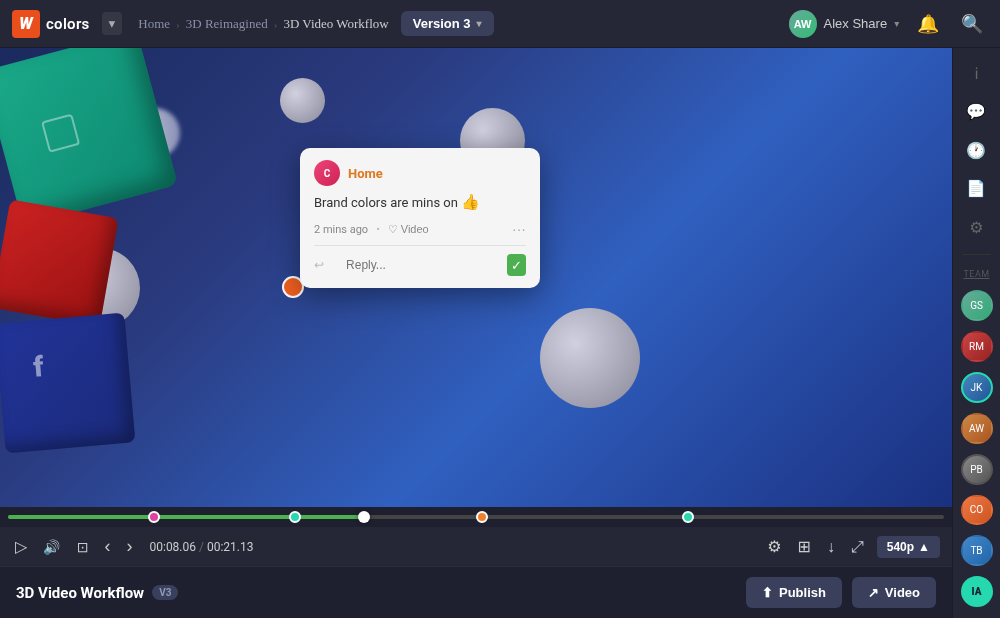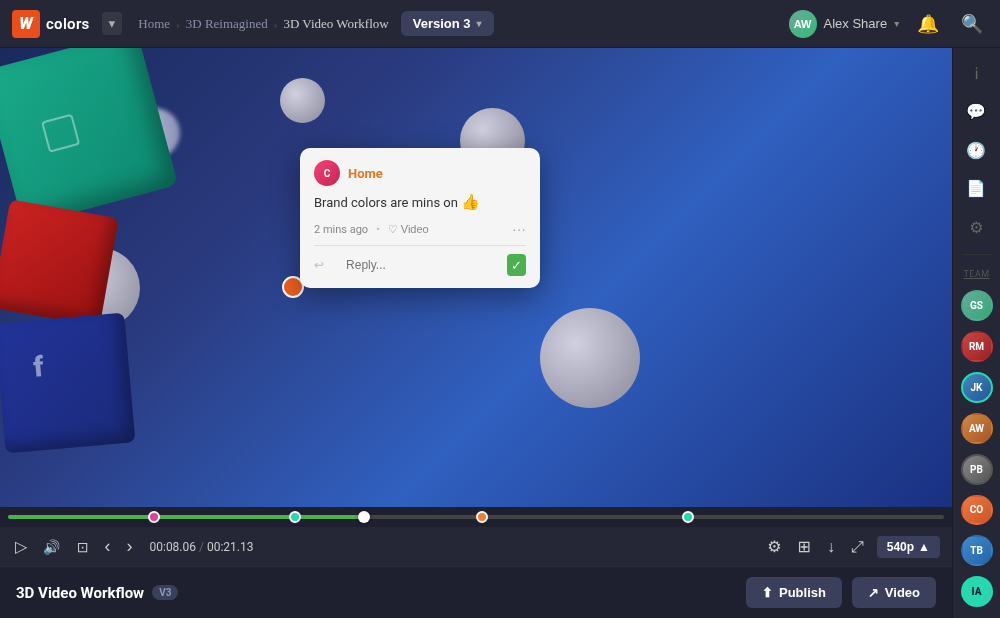--- a/index.html
+++ b/index.html
@@ -389,21 +389,21 @@
     .sidebar-divider {
       width: 28px; height: 1px; background: #333; margin: 6px 0;
     }
     .team-label {
       font-size: 9px; color: #555; letter-spacing: 0.5px; text-transform: uppercase;
       margin-bottom: 4px; margin-top: 4px; text-decoration: underline;
     }
     .team-avatar {
       width: 32px; height: 32px; border-radius: 50%;
       display: flex; align-items: center; justify-content: center;
-      font-size: 10px; font-weight: 700; color: #fff;
+      font-size: 10px; font-weight: 400; color: #fff;
       cursor: pointer; margin: 3px 0;
       border: 2px solid transparent;
       overflow: hidden;
     }
     .ta1 { background: linear-gradient(135deg, #6a9, #3a7); }
     .ta2 { background: linear-gradient(135deg, #c44, #922); }
     .ta3 { background: linear-gradient(135deg, #48b, #259); border-color: #26d8b0; }
     .ta4 { background: linear-gradient(135deg, #c84, #a52); }
     .ta5 { background: linear-gradient(135deg, #888, #555); border-color: #555; }
     .ta6 { background: linear-gradient(135deg, #e74, #c52); }

